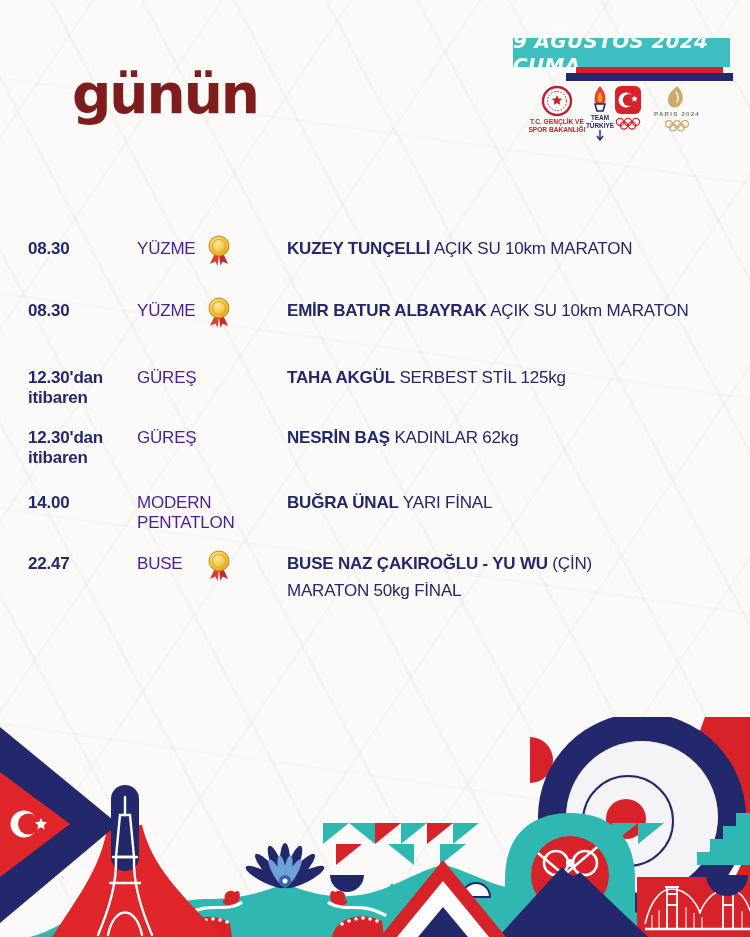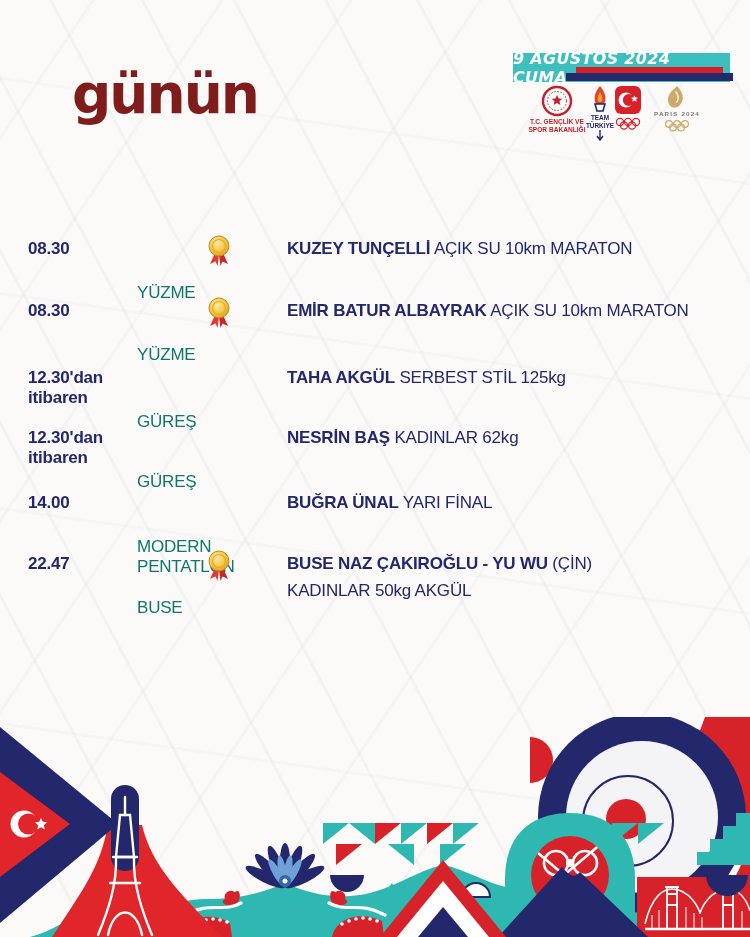--- a/index.html
+++ b/index.html
@@ -6,34 +6,34 @@
   .page{position:relative;width:750px;height:937px;background:#fbfaf9;overflow:hidden;
         font-family:"Liberation Sans",sans-serif;}
   .bg-pattern{position:absolute;inset:0;
     background:
       repeating-linear-gradient(62deg, transparent 0 78px, rgba(120,120,140,.055) 78px 81px),
       repeating-linear-gradient(-56deg, transparent 0 104px, rgba(120,120,140,.045) 104px 107px),
       repeating-linear-gradient(8deg, transparent 0 210px, rgba(120,120,140,.03) 210px 213px);}
   
   .date-badge{position:absolute;left:513px;top:38px;width:217px;height:29px;background:#3cbfbe;
     color:#ffffff;display:flex;align-items:center;justify-content:center;
-    font-family:"DejaVu Sans",sans-serif;font-style:italic;font-weight:bold;font-size:16px;letter-spacing:.3px;margin-top:15px;}
+    font-family:"DejaVu Sans",sans-serif;font-style:italic;font-weight:bold;font-size:20px;letter-spacing:.3px;}
   .bar-red{position:absolute;left:576px;top:67px;width:147px;height:7px;background:#d7202a;}
   .bar-navy{position:absolute;left:566px;top:73px;width:167px;height:8px;background:#222a6c;}
   
   .title{position:absolute;left:72px;top:62px;margin:0;font-family:"DejaVu Sans",sans-serif;
     font-weight:bold;font-size:55px;line-height:64px;letter-spacing:-2px;color:#7f1d1d;}
   .title span{display:block;}
   
   .logos{position:absolute;left:527px;top:84px;width:206px;height:62px;}
   
   .row{position:absolute;left:0;width:750px;font-size:17px;line-height:20px;color:#23276b;letter-spacing:-.2px;}
   .t{position:absolute;left:28px;top:0;width:94px;text-align:left;font-weight:bold;}
   .t .t2{display:block;padding-right:11px;}
-  .s{position:absolute;left:137px;top:0;width:102px;color:#0f766e;margin-top:44px;}
+  .s{position:absolute;left:137px;top:0;width:102px;color:#4c1d95;}
   .s span{display:block;}
   .m{position:absolute;left:205px;top:-4px;width:28px;height:32px;}
   .e{position:absolute;left:268px;top:0;width:440px;margin-left:19px;}
   .e .a{font-weight:bold;}
   .e .l2{margin-top:7px;}
   
   .bottom-art{position:absolute;left:0;bottom:0;width:750px;height:220px;display:block;}
 </style>
 </head>
 <body>
@@ -194,21 +194,21 @@
       <div class="m">
         <svg width="28" height="32" viewBox="0 0 28 32">
           <path d="M10,18 L5,29 L10.5,26.5 L12.5,31 L14,20 Z" fill="#e23b30"></path>
           <path d="M18,18 L23,29 L17.5,26.5 L15.5,31 L14,20 Z" fill="#c52b24"></path>
           <circle cx="14" cy="11" r="10" fill="url(#gm)" stroke="#c8891c" stroke-width="1"></circle>
           <circle cx="14" cy="11" r="6.5" fill="none" stroke="#e3aa2a" stroke-width="1.2"></circle>
         </svg>
       </div>
       <div class="e">
         <div><span class="a">BUSE NAZ ÇAKIROĞLU - YU WU</span> <span>(ÇİN)</span></div>
-        <div class="l2">KADINLAR 50kg AKGÜL</div>
+        <div class="l2">MARATON 50kg FİNAL</div>
       </div>
     </div>
   </div>
 
   <svg class="bottom-art" viewBox="0 0 750 220">
 
     <g>
       <polygon points="705,0 750,0 750,132 688,46" fill="#d8222a"></polygon>
       <path d="M750,125 L750,164 L733,164 C740,151 746,138 750,125 Z" fill="#d8222a"></path>
       <path d="M530,20 A23,23 0 0 1 530,66 Z" fill="#d8222a"></path>

